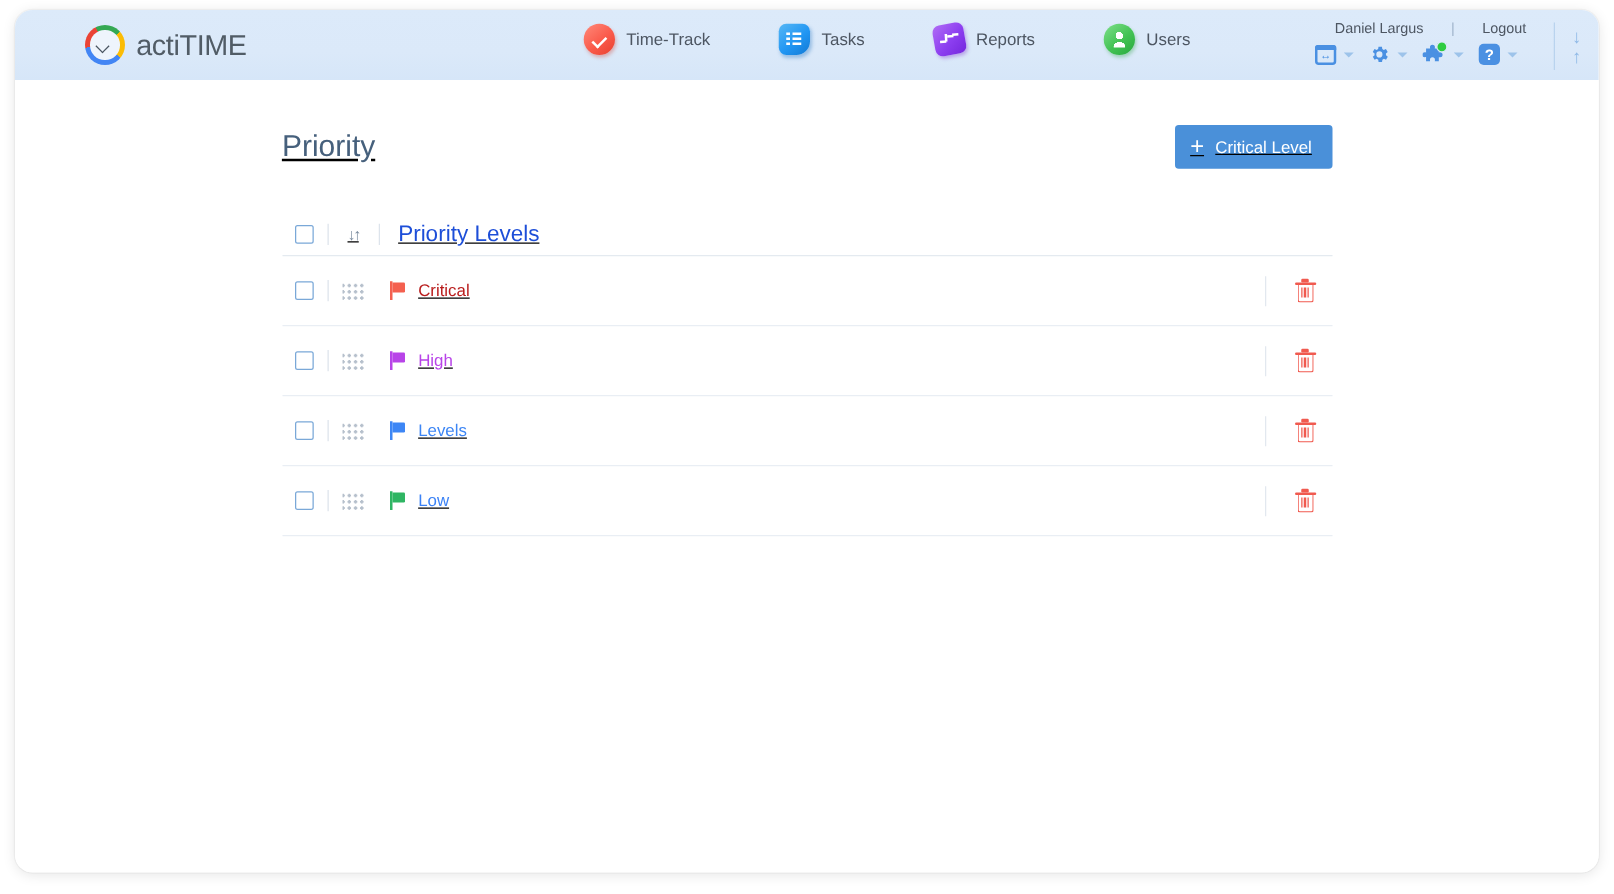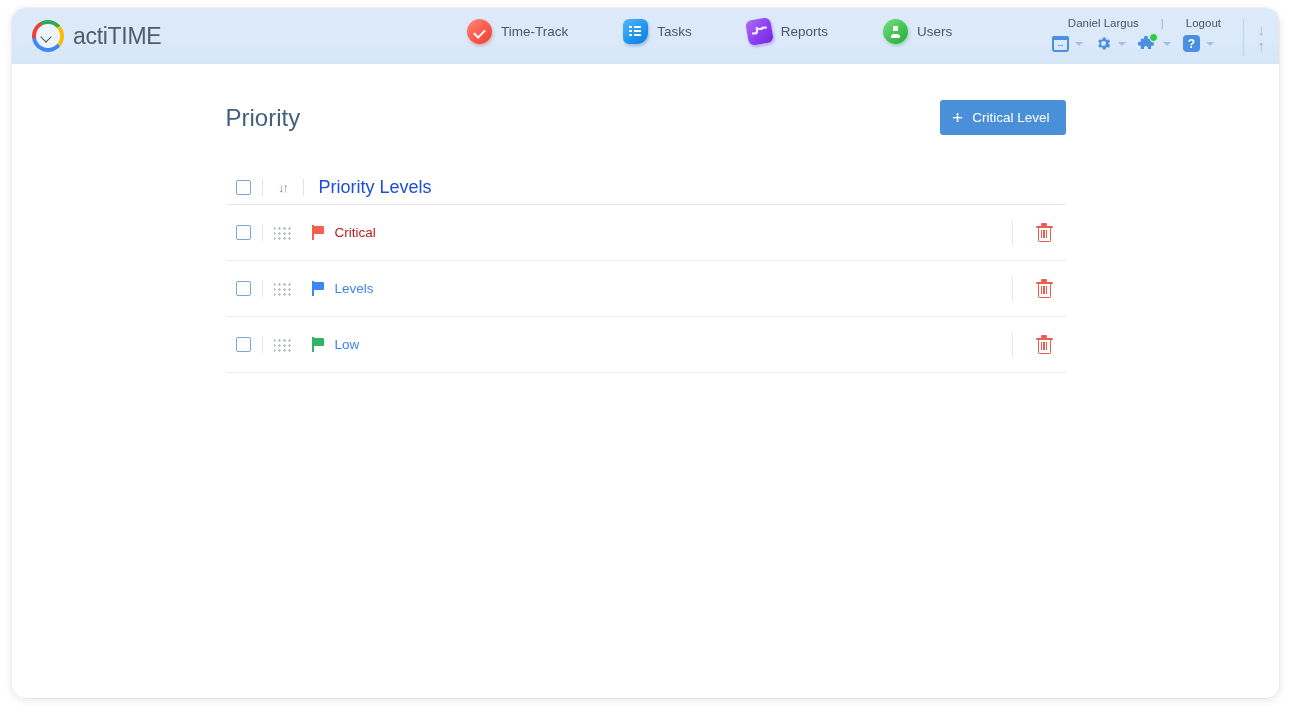--- a/index.html
+++ b/index.html
@@ -19,20 +19,21 @@
     overflow: hidden;
   }
 
   
   .topbar {
     position: relative;
     height: 56px;
     background: linear-gradient(180deg, #dceafa 0%, #dbe9f9 60%, #d6e6f8 100%);
     display: flex;
     align-items: center;
+    padding-left: 36px;
   }
   .logo-wrap {
     display: flex; align-items: center; gap: 9px;
     margin-left: 20px;
   }
   .logo-mark {
     width: 32px; height: 32px; border-radius: 50%;
     position: relative;
     background:
       conic-gradient(from 200deg,
@@ -176,20 +177,21 @@
   
   .page {
     padding: 0;
     background: #fff;
     height: 634px;
   }
   .content {
     width: 840px;
     margin: 0 auto;
     padding-top: 36px;
+    text-decoration: underline;
   }
   .page-head {
     display: flex; align-items: center; justify-content: space-between;
     margin-bottom: 36px;
   }
   .page-title { font-size: 24px; color: #46607c; font-weight: normal; }
   .btn-primary {
     background: #4a90d9; color: #fff; border: none;
     height: 35px; padding: 0 16px 0 12px; border-radius: 3px;
     font-size: 13.5px; cursor: pointer;
@@ -372,20 +374,34 @@
           <div class="th-label">Priority Levels</div>
         </div>
 
         <div id="rows">
             <div class="trow">
               <div class="chk"></div>
               <div class="vdiv"></div>
               <div class="drag"></div>
               <div class="flag" style="color: rgb(244, 96, 79);"></div>
               <div class="lvl-name" style="color: #b91c1c;">Critical</div>
+              <div class="spacer"></div>
+              <div class="row-div"></div>
+              <div class="trash">
+                <span class="lid"></span>
+                <span class="can"></span>
+                <span class="mid"></span>
+              </div>
+            </div>
+            <div class="trow">
+              <div class="chk"></div>
+              <div class="vdiv"></div>
+              <div class="drag"></div>
+              <div class="flag" style="color: rgb(184, 68, 232);"></div>
+              <div class="lvl-name" style="color: rgb(184, 68, 232);">High</div>
               <div class="spacer"></div>
               <div class="row-div"></div>
               <div class="trash">
                 <span class="lid"></span>
                 <span class="can"></span>
                 <span class="mid"></span>
               </div>
             </div>
             <div class="trow">
               <div class="chk"></div>

